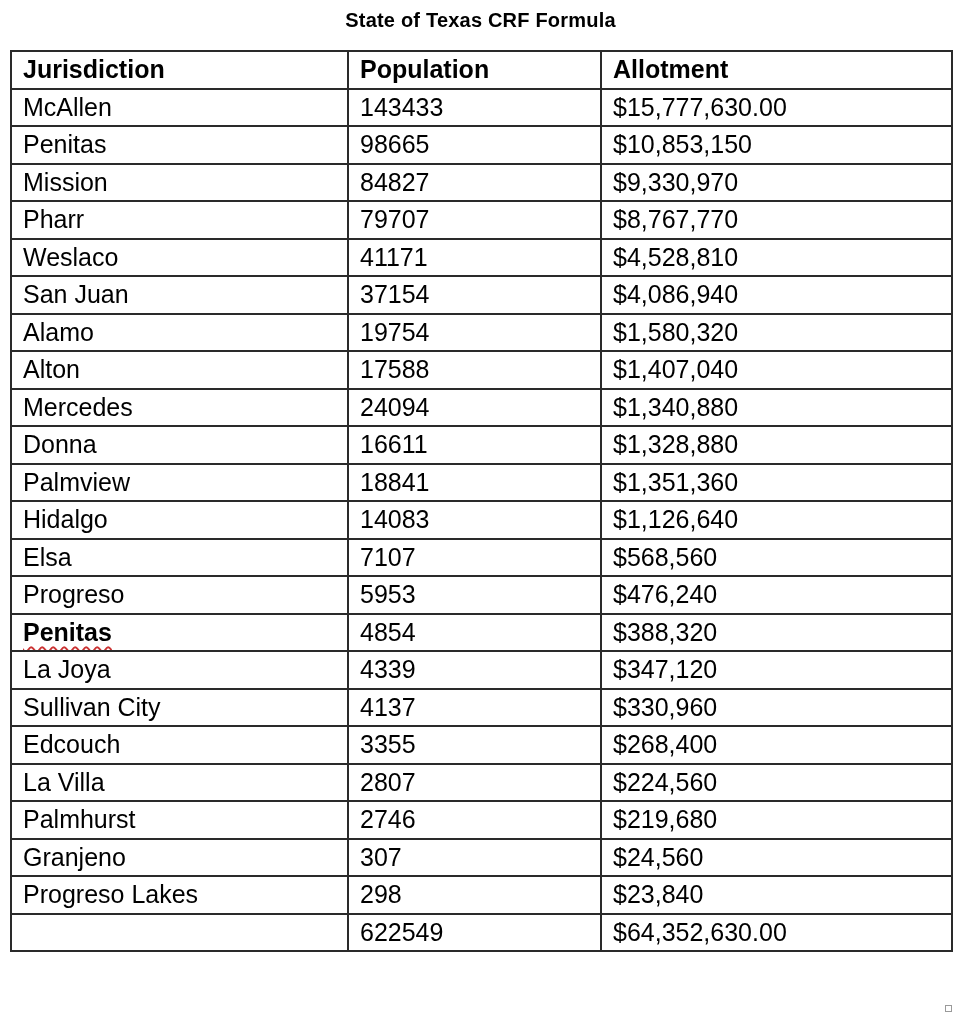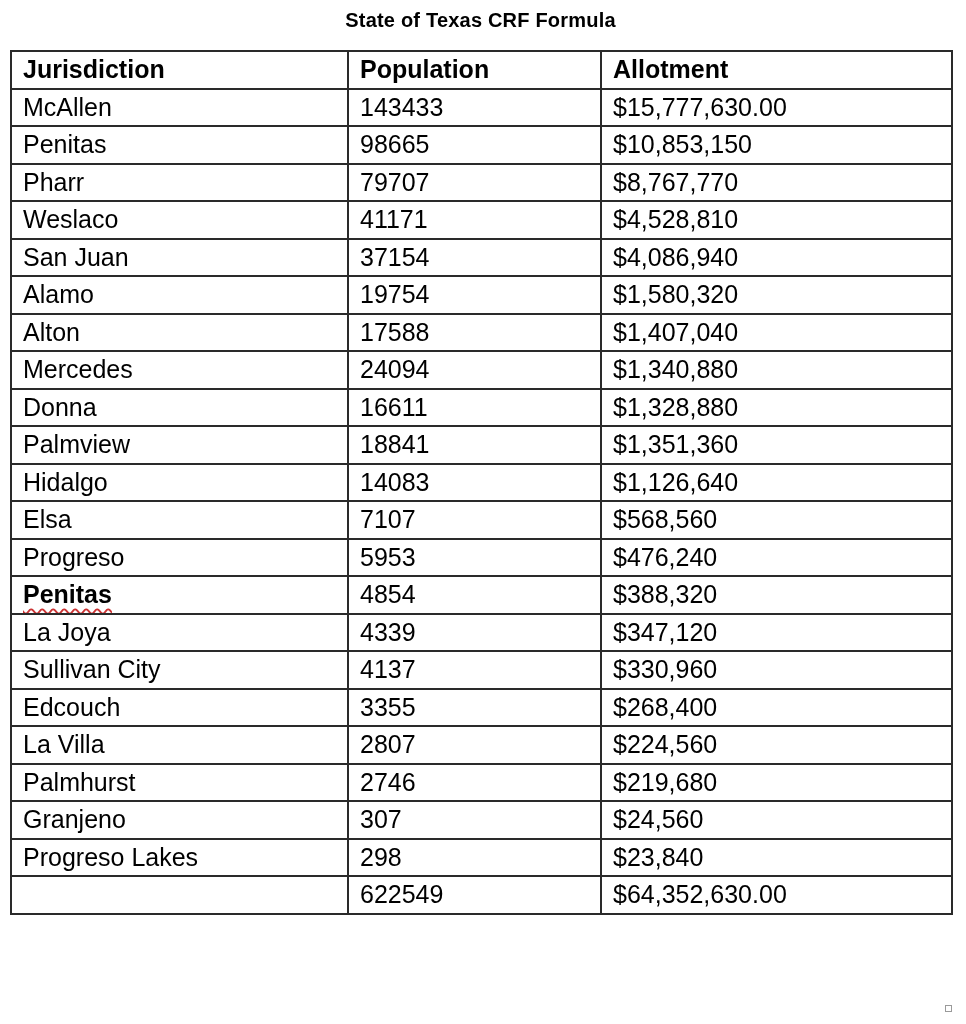--- a/index.html
+++ b/index.html
@@ -91,20 +91,25 @@
         <td class="jur"><span>McAllen</span></td>
         <td class="num">143433</td>
         <td class="num">$15,777,630.00</td>
       </tr>
       <tr>
         <td class="jur"><span>Penitas</span></td>
         <td class="num">98665</td>
         <td class="num">$10,853,150</td>
       </tr>
       <tr>
+        <td class="jur"><span>Mission</span></td>
+        <td class="num">84827</td>
+        <td class="num">$9,330,970</td>
+      </tr>
+      <tr>
         <td class="jur"><span>Pharr</span></td>
         <td class="num">79707</td>
         <td class="num">$8,767,770</td>
       </tr>
       <tr>
         <td class="jur"><span>Weslaco</span></td>
         <td class="num">41171</td>
         <td class="num">$4,528,810</td>
       </tr>
       <tr>

